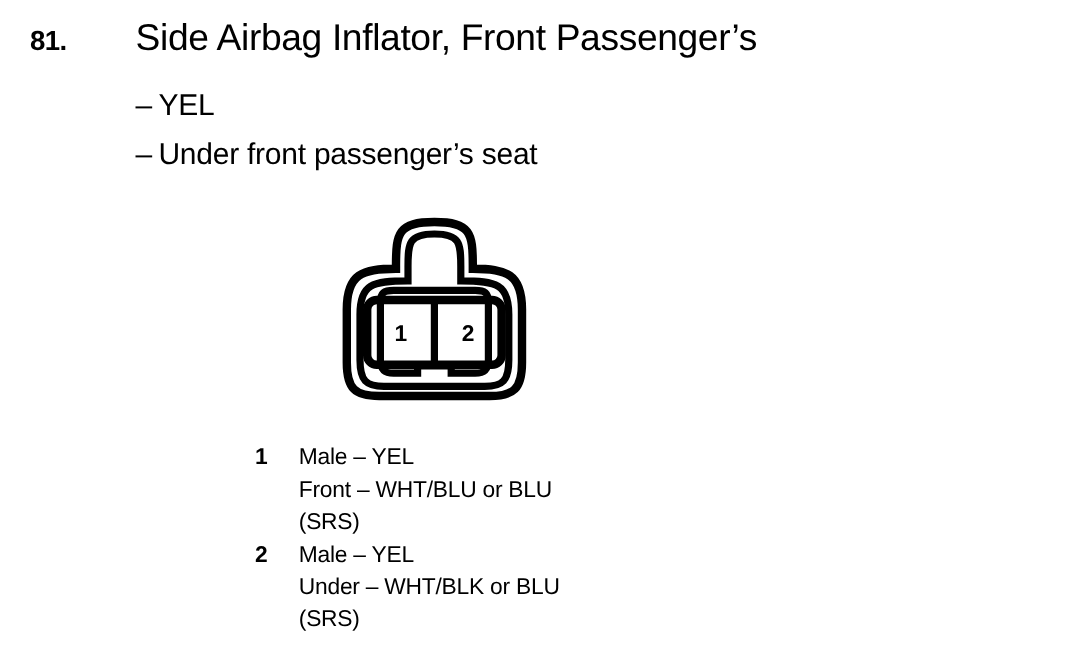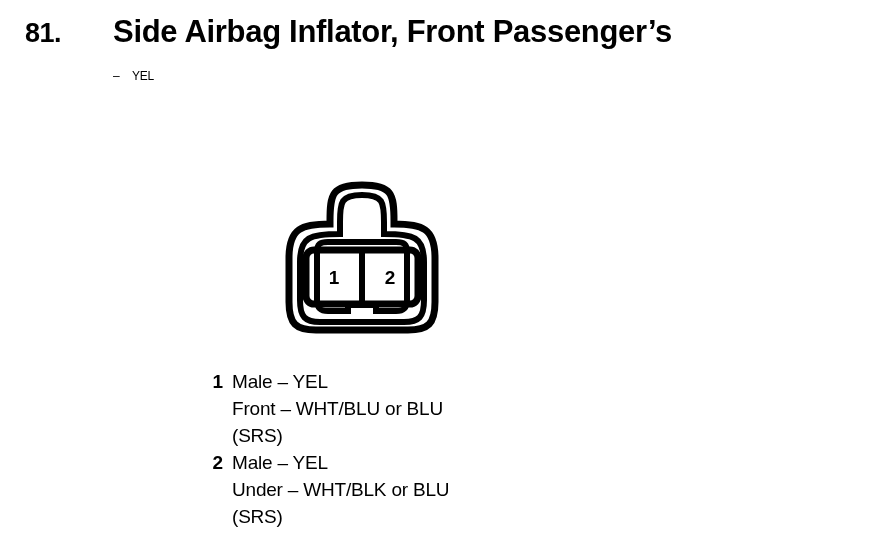--- a/index.html
+++ b/index.html
@@ -20,44 +20,45 @@
   
   #title-row {
     position: absolute;
     left: 25px;
     top: 14px;
     display: flex;
     align-items: baseline;
     white-space: nowrap;
   }
   #item-number {
-    font-size: 27px;
+    font-size: 23px;
     font-weight: bold;
     letter-spacing: -0.5px;
     width: 88px;
     flex: 0 0 88px;
   }
   #title-text {
     font-size: 31px;
-    font-weight: bold;
+    font-weight: normal;
     letter-spacing: -0.3px;
   }
 
   
   #spec-list {
     position: absolute;
     left: 113px;
     top: 62px;
     width: 480px;
   }
   .spec-line {
-    font-size: 12px;
+    font-size: 25px;
     line-height: 29px;
     white-space: nowrap;
     letter-spacing: -0.2px;
+    margin-top: 12px;
   }
   .spec-dash {
     display: inline-block;
     width: 19px;
   }
 
   
   #connector-figure {
     position: absolute;
     left: 272px;
@@ -91,39 +92,43 @@
     flex: 0 0 26px;
     font-size: 19px;
     line-height: 27px;
     font-weight: bold;
     text-align: right;
     padding-right: 9px;
     box-sizing: border-box;
   }
   .pin-lines {
     flex: 1 1 auto;
+    margin-left: 17px;
   }
   .pin-line {
     font-size: 19px;
     line-height: 27px;
     white-space: nowrap;
     letter-spacing: -0.2px;
   }
 </style>
 </head>
 <body>
 
 <div id="title-row">
   <span id="item-number">81.</span>
   <span id="title-text">Side Airbag Inflator, Front Passenger’s</span>
 </div>
 
 <div id="spec-list">
   <div class="spec-line">
     <span class="spec-dash">–</span><span>YEL</span>
+  </div>
+  <div class="spec-line">
+    <span class="spec-dash">–</span><span>Under front passenger’s seat</span>
   </div>
 </div>
 
 <div id="connector-figure">
   <svg width="180" height="168" viewBox="0 0 180 168" xmlns="http://www.w3.org/2000/svg">
 
     <path d="M 58 47
              C 58 20, 60 11, 90 11
              C 120 11, 122 20, 122 47
              L 122 50

